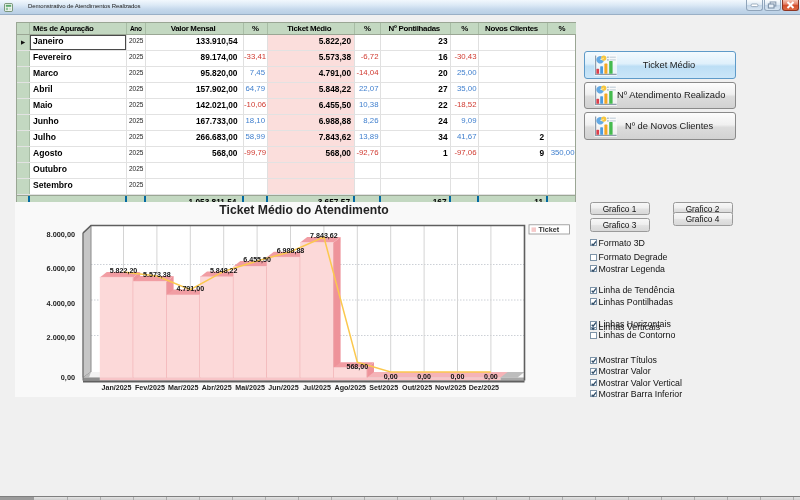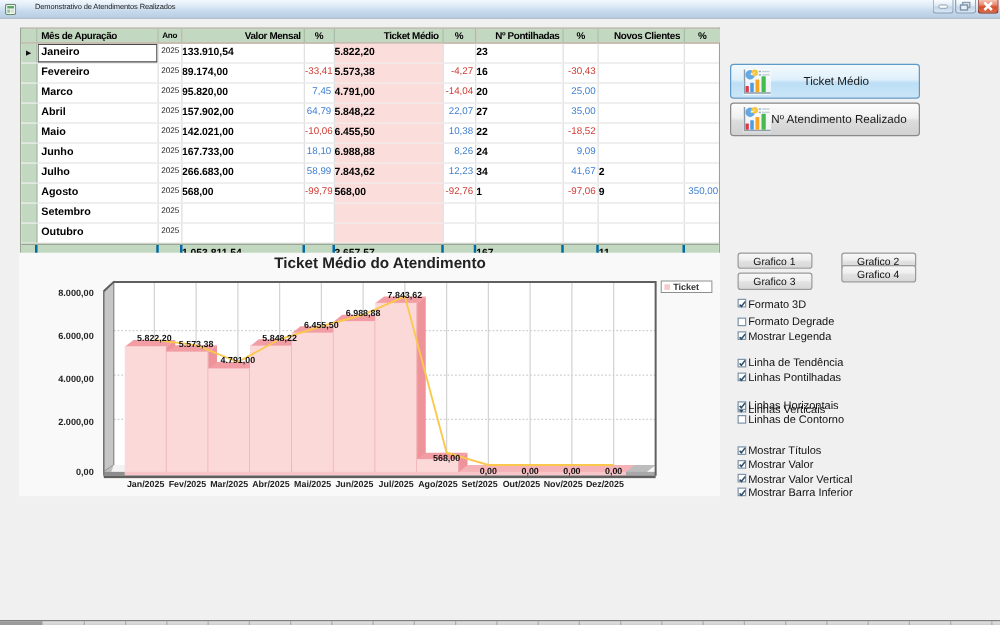--- a/index.html
+++ b/index.html
@@ -13,44 +13,44 @@
 #ttext { position:absolute; left:28px; top:3px; font-size:6px; letter-spacing:-0.1px; color:#1c1c1c; }
 .wbtn { position:absolute; top:0; height:11px; border:1px solid #8fa4ba; border-top:none;
   border-radius:0 0 3px 3px; background:linear-gradient(#fbfdfe, #dfeaf4 45%, #c4d6e8 55%, #d8e6f2); }
 #bmin { left:746px; width:17px; }
 #bmax { left:764px; width:17px; }
 #bclose { left:782px; width:17px; background:linear-gradient(#f5c4b4, #e7866e 40%, #d4502f 55%, #e06a42); border-color:#8e3421; }
 .wbtn svg { display:block; margin:0 auto; }
 
 #grid { position:absolute; left:16px; top:21.5px; width:560px; border:1px solid #9aa694; background:#fff; font-size:8.6px; }
 .tr { display:flex; height:16px; border-bottom:1px solid #e2e2e2; background:#fff; }
-.tr.head { background:#fca5a5; height:12px; font-weight:bold; border-bottom:1px solid #9aa694; font-size:7.9px; letter-spacing:-0.3px; }
+.tr.head { background:#7dd3fc; height:12px; font-weight:bold; border-bottom:1px solid #9aa694; font-size:7.9px; letter-spacing:-0.3px; }
 .tr.total { background:#c3d8c1; height:14px; font-weight:bold; border-top:1px solid #9aa694; border-bottom:none; }
 .td { flex:none; border-right:1px solid #e0e0e0; overflow:hidden; white-space:nowrap; line-height:12.3px; }
 .tr.head .td { border-right:1px solid #a8bda5; line-height:12px; }
 .tr.total .td { border-right:2px solid #0369a1; line-height:13px; }
 .td.sel { width:13px; background:#c3d8c1; border-right:1px solid #a8bda5; text-align:center; }
 .arr { font-size:5.5px; line-height:12px; color:#111; }
 .td.mes { width:97px; font-weight:bold; padding-left:3px; color:#000; }
 .td.ano { width:18.5px; padding-left:2px; font-size:6.5px; color:#222; }
-.td.num { font-weight:bold; padding-right:2.5px; color:#000; font-size:8.3px; }
+.td.num { font-weight:bold; text-align:right; padding-right:2.5px; color:#000; font-size:8.3px; }
 .td.pct { text-align:right; padding-right:1.5px; font-size:7.8px; }
 .td.pct.neg { color:#d03a30; }
 .td.pct.pos { color:#3f7fce; }
 .tr .td:nth-child(4) { width:98.5px; padding-right:5.5px; }
 .tr .td:nth-child(5) { width:23.5px; }
 .tr .td:nth-child(6) { width:87px; }
 .tr .td:nth-child(7) { width:26.5px; }
 .tr .td:nth-child(8) { width:70px; }
 .tr .td:nth-child(9) { width:28px; }
 .tr .td:nth-child(10) { width:68.5px; }
 .tr .td:nth-child(11) { width:28.5px; border-right:none; }
 .td.tk { background:#fbdedc; }
 .tr.head .td { background:#c3d8c1; color:#000; }
-.tr.head .td.hr { text-align:right; padding-right:2.5px; }
+.tr.head .td.hr { text-align:center; padding-right:2.5px; }
 .tr.head .td.hc { text-align:center; }
 
 .bigbtn { position:absolute; left:584px; width:152px; height:27.5px; border:1px solid #8a8a8a; border-radius:3px;
   background:linear-gradient(#fdfdfd, #f0f0f0 45%, #dcdcdc 55%, #d2d2d2); display:flex; align-items:center; }
 .bigbtn.sel { background:linear-gradient(#f3fafe, #dff0fb 45%, #bcdef5 55%, #cbe6f8); border-color:#5e9ac8; }
 .bigbtn .bicon { margin-left:9px; margin-top:1px; width:23px; height:21px; }
 .bigbtn .btxt { flex:1; text-align:center; font-size:9.3px; color:#1a1a1a; margin-right:14px; white-space:nowrap; }
 
 .gbtn { position:absolute; width:60px; height:13.7px; border:1px solid #9a9a9a; border-radius:2.5px;
   background:linear-gradient(#f7f7f7, #efefef 45%, #e2e2e2 55%, #d8d8d8); font-size:8.3px; color:#111;
@@ -120,21 +120,21 @@
 <div class="td num"></div>
 <div class="td pct "></div>
 </div>
 <div class="tr">
 <div class="td sel"></div>
 <div class="td mes">Fevereiro</div>
 <div class="td ano">2025</div>
 <div class="td num">89.174,00</div>
 <div class="td pct neg">-33,41</div>
 <div class="td num tk">5.573,38</div>
-<div class="td pct neg">-4,27</div>
+<div class="td pct neg">-6,72</div>
 <div class="td num">16</div>
 <div class="td pct neg">-30,43</div>
 <div class="td num"></div>
 <div class="td pct "></div>
 </div>
 <div class="tr">
 <div class="td sel"></div>
 <div class="td mes">Marco</div>
 <div class="td ano">2025</div>
 <div class="td num">95.820,00</div>
@@ -185,55 +185,55 @@
 <div class="td num"></div>
 <div class="td pct "></div>
 </div>
 <div class="tr">
 <div class="td sel"></div>
 <div class="td mes">Julho</div>
 <div class="td ano">2025</div>
 <div class="td num">266.683,00</div>
 <div class="td pct pos">58,99</div>
 <div class="td num tk">7.843,62</div>
-<div class="td pct pos">12,23</div>
+<div class="td pct pos">13,89</div>
 <div class="td num">34</div>
 <div class="td pct pos">41,67</div>
 <div class="td num">2</div>
 <div class="td pct "></div>
 </div>
 <div class="tr">
 <div class="td sel"></div>
 <div class="td mes">Agosto</div>
 <div class="td ano">2025</div>
 <div class="td num">568,00</div>
 <div class="td pct neg">-99,79</div>
 <div class="td num tk">568,00</div>
 <div class="td pct neg">-92,76</div>
 <div class="td num">1</div>
 <div class="td pct neg">-97,06</div>
 <div class="td num">9</div>
 <div class="td pct pos">350,00</div>
 </div>
 <div class="tr">
 <div class="td sel"></div>
+<div class="td mes">Outubro</div>
+<div class="td ano">2025</div>
+<div class="td num"></div>
+<div class="td pct "></div>
+<div class="td num tk"></div>
+<div class="td pct "></div>
+<div class="td num"></div>
+<div class="td pct "></div>
+<div class="td num"></div>
+<div class="td pct "></div>
+</div>
+<div class="tr">
+<div class="td sel"></div>
 <div class="td mes">Setembro</div>
-<div class="td ano">2025</div>
-<div class="td num"></div>
-<div class="td pct "></div>
-<div class="td num tk"></div>
-<div class="td pct "></div>
-<div class="td num"></div>
-<div class="td pct "></div>
-<div class="td num"></div>
-<div class="td pct "></div>
-</div>
-<div class="tr">
-<div class="td sel"></div>
-<div class="td mes">Outubro</div>
 <div class="td ano">2025</div>
 <div class="td num"></div>
 <div class="td pct "></div>
 <div class="td num tk"></div>
 <div class="td pct "></div>
 <div class="td num"></div>
 <div class="td pct "></div>
 <div class="td num"></div>
 <div class="td pct "></div>
 </div>
@@ -385,20 +385,38 @@
 <path d="M6.2 4.8 L8.1 1.5 A3.8 3.8 0 1 0 9.9 5.5 Z" fill="#64a9e4"></path>
 <circle cx="9.8" cy="3.1" r="2.6" fill="#f6c63c"></circle>
 <path d="M9.8 3.1 L7.6 4.5" stroke="#fbfbfb" stroke-width="0.7"></path>
 <rect x="13" y="1.6" width="1.8" height="1.2" fill="#9ab0c0"></rect>
           <rect x="15.6" y="1.6" width="6.2" height="1.2" fill="#c5d2db"></rect>
 <rect x="13" y="4.3" width="1.8" height="1.2" fill="#9ab0c0"></rect>
           <rect x="15.6" y="4.3" width="6.2" height="1.2" fill="#c5d2db"></rect>
 </svg></span>
       <span class="btxt">Nº Atendimento Realizado</span>
     </div>
+<div class="bigbtn" style="top:112.4px">
+      <span class="bicon"><svg width="23" height="21" viewBox="0 0 23 21">
+<rect x="0.5" y="0" width="22.5" height="21" fill="#fbfbfb" opacity="0.75"></rect>
+<path d="M1.6 0.5 L1.6 19.3 L22.6 19.3" stroke="#8d9dac" stroke-width="1.2" fill="none"></path>
+<rect x="2.4" y="13.8" width="2.7" height="5" rx="0.6" fill="#dd3d49"></rect>
+<rect x="6.2" y="11.2" width="2.8" height="7.6" rx="0.6" fill="#4b9be0"></rect>
+<rect x="10.4" y="8.6" width="3" height="10.2" rx="0.6" fill="#f5a623"></rect>
+<rect x="15.2" y="6" width="3.4" height="12.8" rx="0.6" fill="#45bb4f"></rect>
+<path d="M6.2 4.8 L8.1 1.5 A3.8 3.8 0 1 0 9.9 5.5 Z" fill="#64a9e4"></path>
+<circle cx="9.8" cy="3.1" r="2.6" fill="#f6c63c"></circle>
+<path d="M9.8 3.1 L7.6 4.5" stroke="#fbfbfb" stroke-width="0.7"></path>
+<rect x="13" y="1.6" width="1.8" height="1.2" fill="#9ab0c0"></rect>
+          <rect x="15.6" y="1.6" width="6.2" height="1.2" fill="#c5d2db"></rect>
+<rect x="13" y="4.3" width="1.8" height="1.2" fill="#9ab0c0"></rect>
+          <rect x="15.6" y="4.3" width="6.2" height="1.2" fill="#c5d2db"></rect>
+</svg></span>
+      <span class="btxt">Nº de Novos Clientes</span>
+    </div>
 <div class="gbtn" style="left:589.5px;top:201.7px">Grafico 1</div>
 <div class="gbtn" style="left:672.5px;top:201.7px">Grafico 2</div>
 <div class="gbtn" style="left:589.5px;top:218.2px">Grafico 3</div>
 <div class="gbtn" style="left:672.5px;top:212px">Grafico 4</div>
 <div class="cbrow" style="top:237px">
       <span class="cbox">
         <svg width="8" height="8" viewBox="0 0 8 8">
           <path d="M1.7 3.7 L3.1 5.2 L6.1 1.3" stroke="#324f6a" stroke-width="1.3" fill="none"></path>
         </svg>
       </span>

